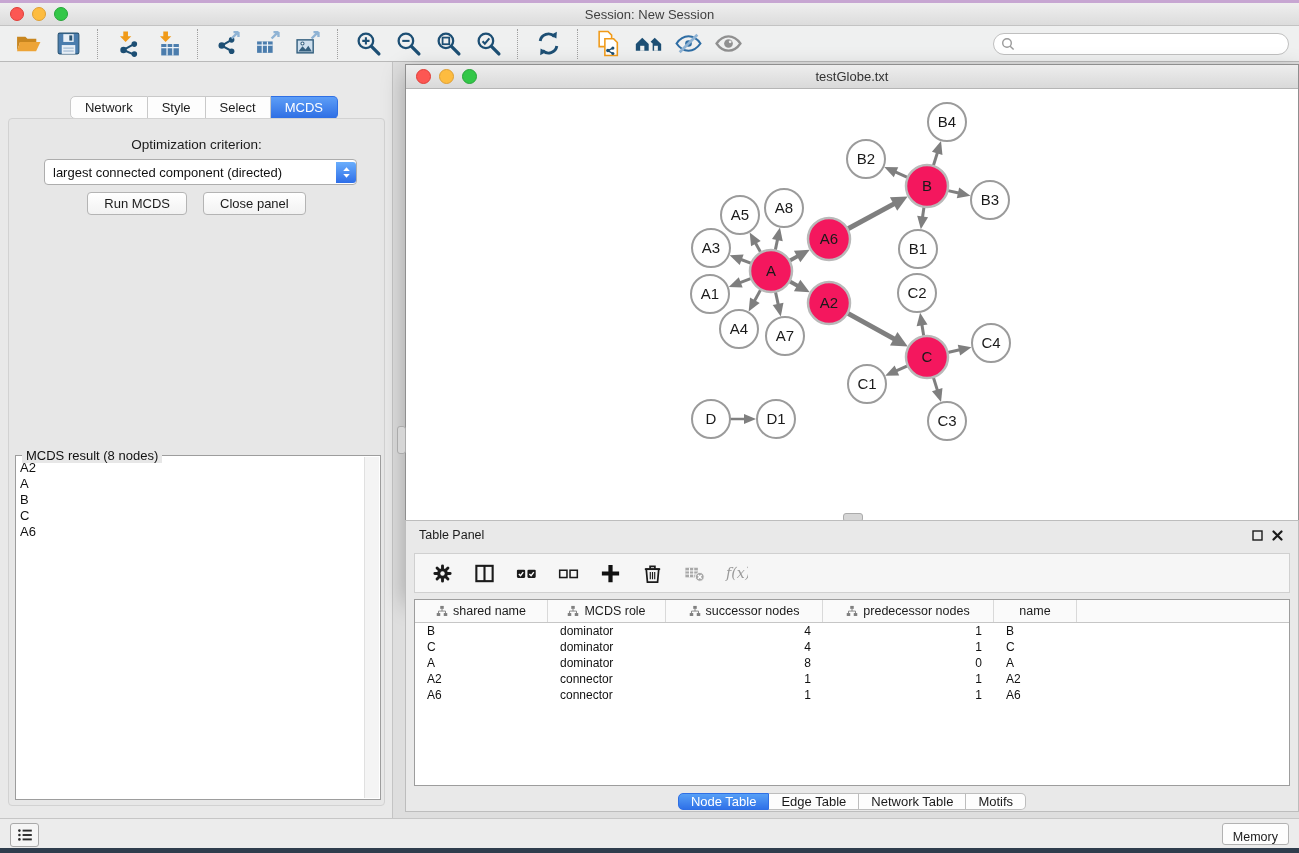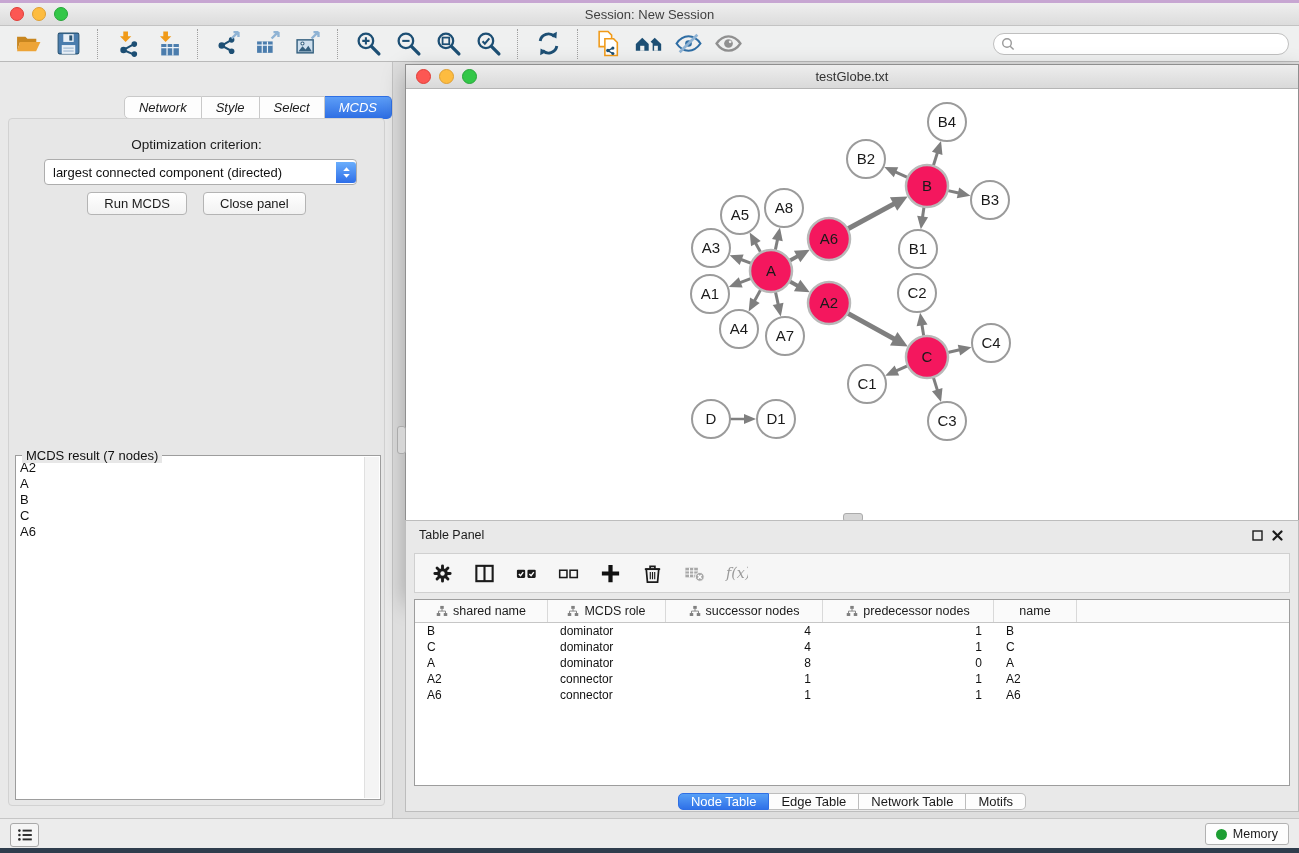--- a/index.html
+++ b/index.html
@@ -23,21 +23,21 @@
   #search-wrap input{border:none;outline:none;flex:1;font-size:12px;background:transparent;height:18px;margin-left:4px;}
   
   #workspace{left:0;top:62px;width:1299px;height:756px;background:#dedede;}
   
   #control-panel{left:0;top:0;width:393px;height:756px;background:#e9e9e9;border-right:1px solid #c4c4c4;box-sizing:border-box;}
   #cp-header{position:absolute;left:0;top:0;width:100%;height:28px;}
   #cp-title{position:absolute;left:10px;top:8px;font-size:12.5px;color:#1c1c1c;}
   .panel-ctrl{position:absolute;top:7px;width:14px;height:14px;display:flex;align-items:center;justify-content:center;cursor:pointer;}
   #cp-float{right:32px;} #cp-close{right:10px;}
   #tp-float{right:34px;} #tp-close{right:14px;}
-  .cp-tabs{position:absolute;left:0;top:34px;width:100%;display:flex;justify-content:flex-end;font-style:italic;}
+  .cp-tabs{position:absolute;left:8px;top:34px;width:100%;display:flex;justify-content:center;}
   .cp-tabs .tab{font-size:13px;color:#1c1c1c;background:#fdfdfd;border:1px solid #c9c9c9;border-left:none;padding:3px 14px;cursor:pointer;line-height:15px;}
   .cp-tabs .tab:first-child{border-left:1px solid #c9c9c9;border-radius:5px 0 0 5px;}
   .cp-tabs .tab:last-child{border-radius:0 5px 5px 0;}
   .cp-tabs .tab.sel{background:linear-gradient(#5d9ef7,#2f6fe4);color:#fff;border-color:#2f6fe4;}
   #cp-content{position:absolute;left:8px;top:56px;width:377px;height:688px;background:#e7e7e7;border:1px solid #d2d2d2;border-radius:4px;box-sizing:border-box;}
   #opt-label{position:absolute;left:0;top:18px;width:100%;text-align:center;font-size:13.5px;color:#1b1b1b;}
   #criterion-select{position:absolute;left:35px;top:40px;width:313px;height:26px;background:#fff;border:1px solid #adadad;border-radius:4px;box-sizing:border-box;display:flex;align-items:center;cursor:pointer;}
   #criterion-select .val{flex:1;font-size:13px;color:#111;padding-left:8px;white-space:nowrap;overflow:hidden;}
   #criterion-select .spin{width:20px;height:21px;border-radius:0 3px 3px 0;background:linear-gradient(#6aaefc,#2e6ee8);display:flex;align-items:center;justify-content:center;}
   .cp-btn-row{position:absolute;left:0;top:73px;width:100%;display:flex;justify-content:center;gap:16px;}
@@ -68,21 +68,21 @@
   .nt-cell{font-size:12px;color:#111;box-sizing:border-box;padding:0 12px;white-space:nowrap;overflow:hidden;}
   .nt-cell.right{text-align:right;}
   #tp-tabs{position:absolute;left:0;bottom:1px;width:100%;display:flex;justify-content:center;}
   #tp-tabs .tab{font-size:13px;color:#1b1b1b;background:#fdfdfd;border:1px solid #bdbdbd;border-left:none;padding:0 12px;line-height:15px;cursor:pointer;}
   #tp-tabs .tab:first-child{border-left:1px solid #bdbdbd;border-radius:5px 0 0 5px;}
   #tp-tabs .tab:last-child{border-radius:0 5px 5px 0;}
   #tp-tabs .tab.sel{background:linear-gradient(#57a0f6,#2f71e8);color:#fff;border-color:#2f6fe4;}
   
   #statusbar{left:0;top:818px;width:1299px;height:30px;background:#ececec;border-top:1px solid #c6c6c6;box-sizing:border-box;}
   #list-btn{position:absolute;left:10px;top:4px;width:27px;height:22px;background:#f5f5f5;border:1px solid #a9a9a9;border-radius:3px;display:flex;align-items:center;justify-content:center;cursor:pointer;}
-  #memory-btn{position:absolute;right:10px;top:4px;height:22px;background:#fdfdfd;border:1px solid #b2b2b2;border-radius:3px;display:flex;align-items:center;gap:6px;padding:0 10px;font-size:12.5px;color:#1b1b1b;cursor:pointer;}
+  #memory-btn{position:absolute;right:10px;top:4px;height:22px;background:#fdfdfd;border:1px solid #b2b2b2;border-radius:3px;display:flex;align-items:center;gap:6px;padding:0 10px;font-size:12.5px;color:#1b1b1b;cursor:pointer;flex-direction:column;}
   #memory-dot{width:11px;height:11px;border-radius:50%;background:#1d9e33;}
   #desktop-bottom{left:0;top:848px;width:1299px;height:5px;background:#2f3d4d;}
 </style>
 </head>
 <body>
 
 <div class="abs" id="desktop-top"></div>
 
 <div class="abs" id="titlebar">
   <div class="traffic">
@@ -302,21 +302,21 @@
               <path d="M5 1.2l3.6 4H1.4z" fill="#fff"></path>
               <path d="M5 12.8l-3.6-4h7.2z" fill="#fff"></path>
             </svg>
         </span>
       </div>
       <div class="cp-btn-row">
         <button class="mac-btn">Run MCDS</button>
         <button class="mac-btn">Close panel</button>
       </div>
       <div id="result-box">
-        <span id="result-legend">MCDS result (7 nodes)</span>
+        <span id="result-legend">MCDS result (8 nodes)</span>
         <div id="result-list">
             <div>A2</div>
             <div>A</div>
             <div>B</div>
             <div>C</div>
             <div>A6</div>
           </div>
         <div id="result-scroll"></div>
       </div>
     </div>

